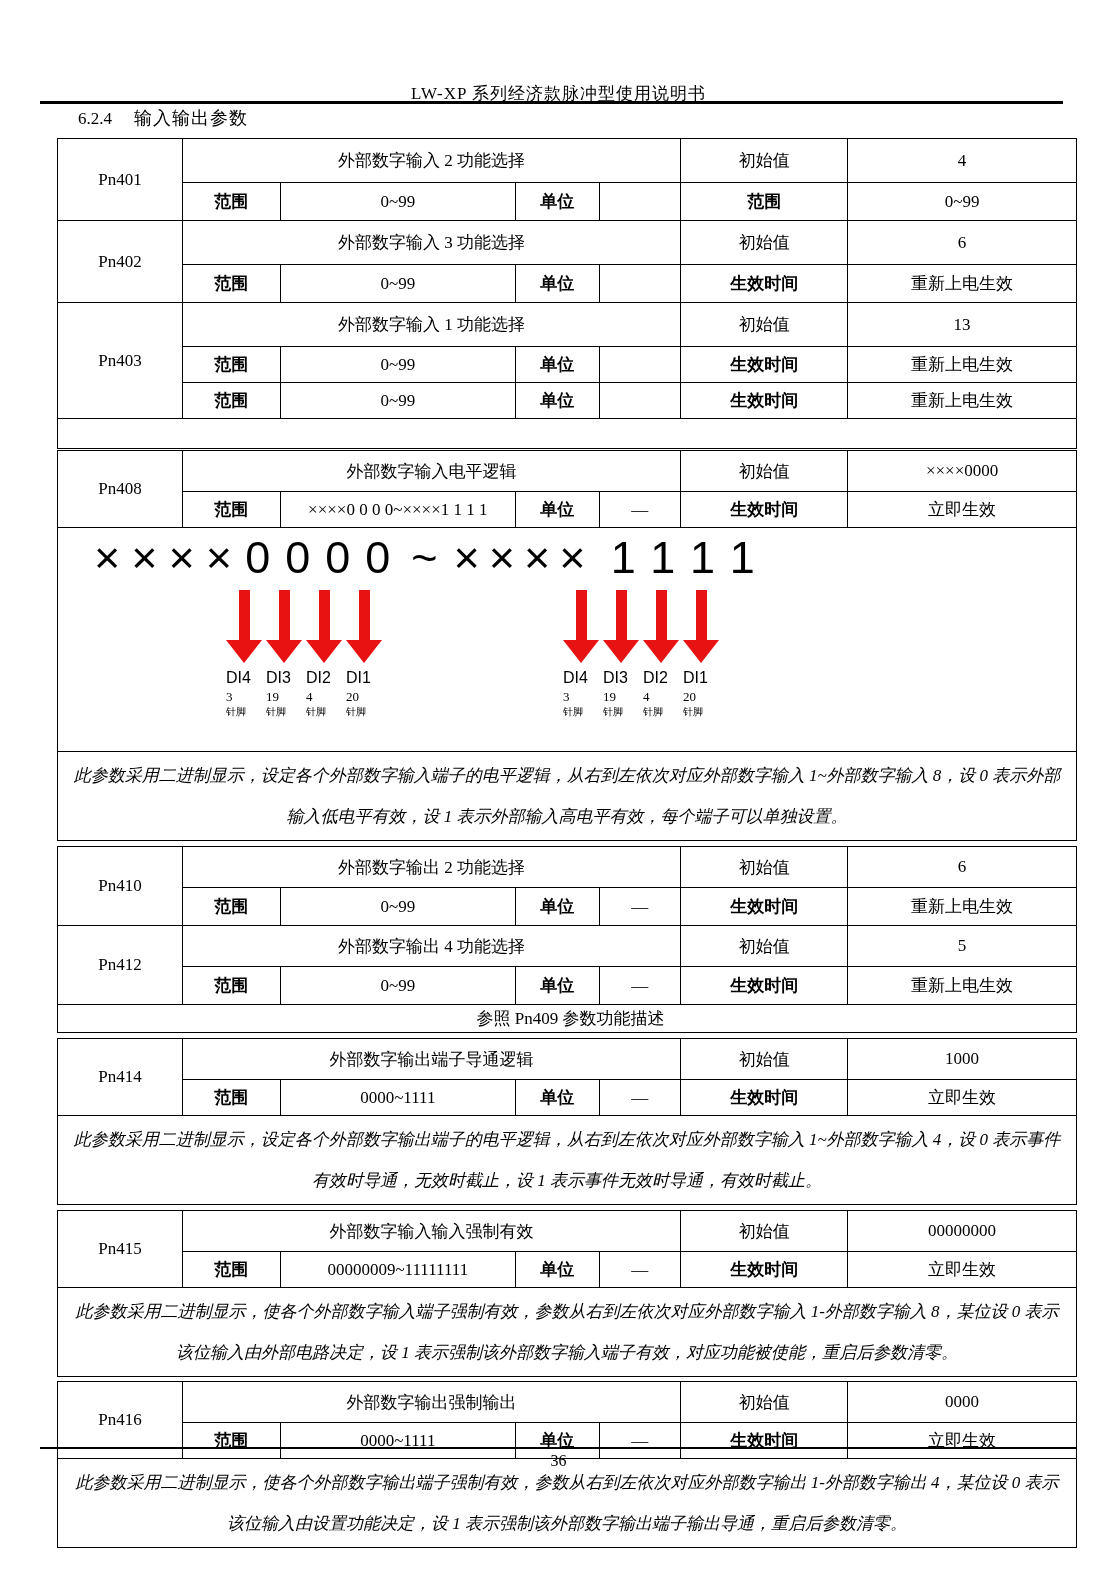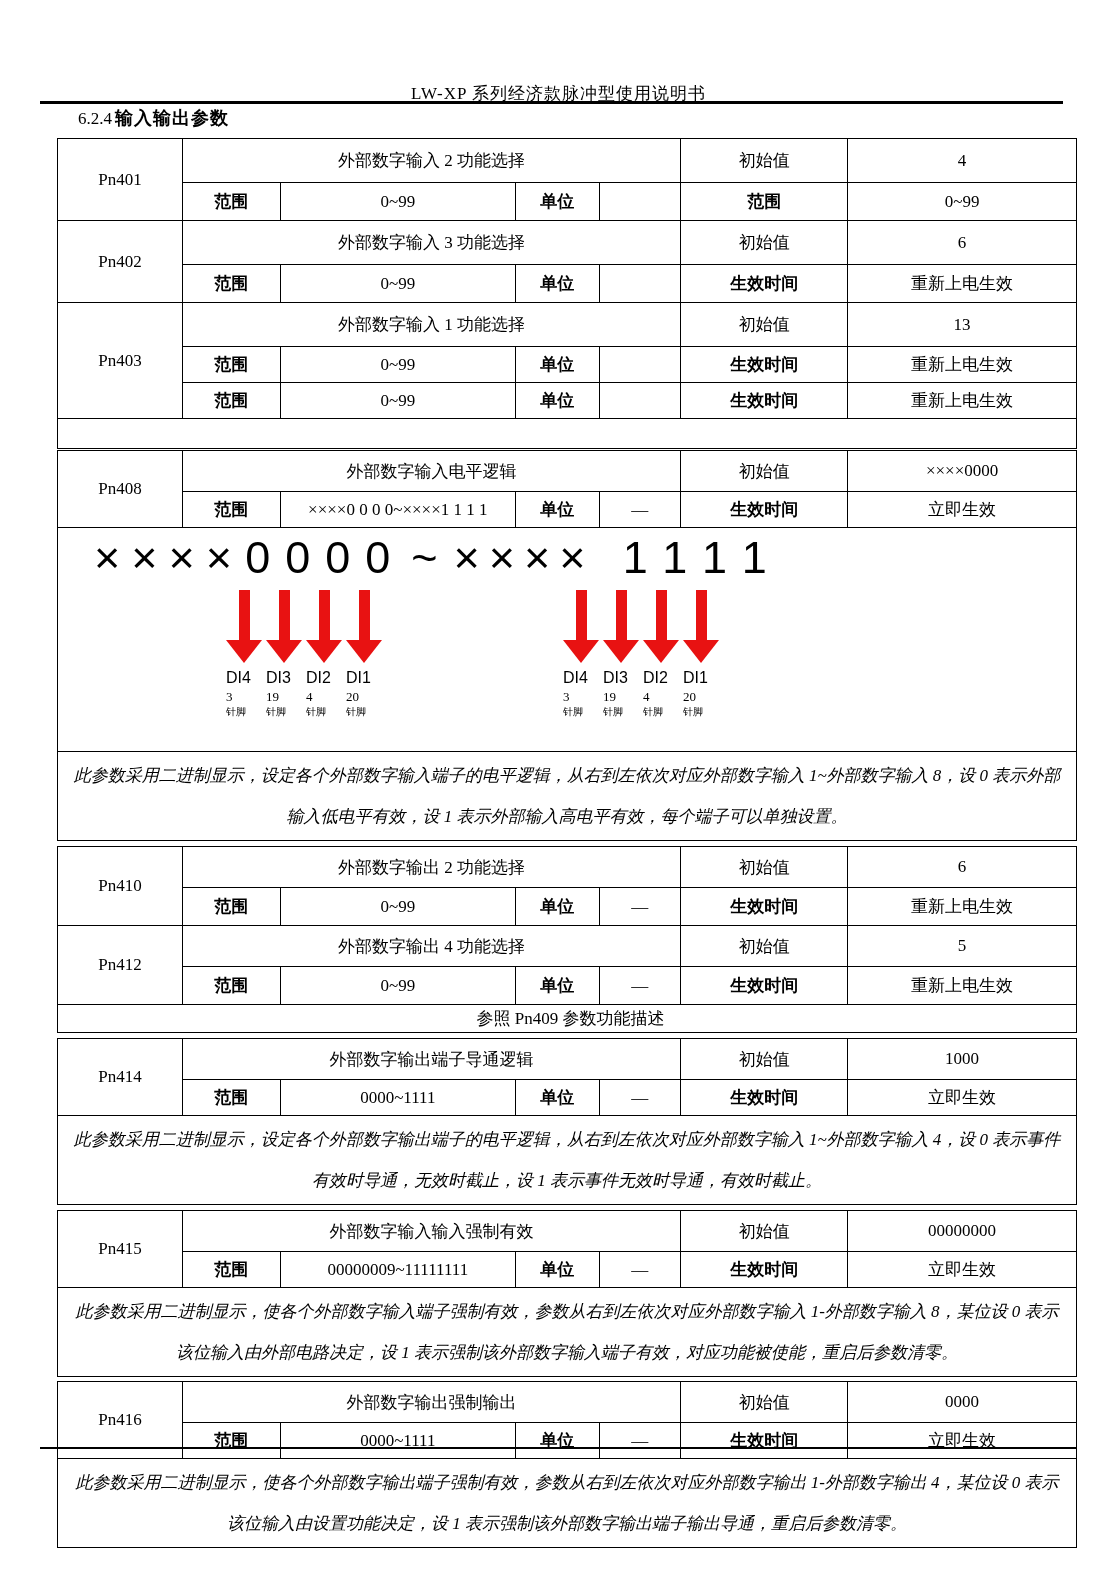--- a/index.html
+++ b/index.html
@@ -8,22 +8,22 @@
     width:1117px; height:1579px;
     font-family:"Liberation Serif","DejaVu Serif",serif;
     color:#000;
   }
   .page { position:relative; width:1117px; height:1579px; background:#fff; overflow:hidden; }
 
   .header-title { position:absolute; top:82px; left:0; width:100%; text-align:center; font-size:17px; letter-spacing:1px; }
   .header-rule { position:absolute; top:101px; left:40px; width:1023px; height:3px; background:#000; }
 
   .section-heading { position:absolute; top:106px; left:78px; font-size:17px; }
-  .section-heading .num { font-weight:normal; margin-right:3px; }
-  .section-heading .txt { font-weight:bold; font-size:18px; letter-spacing:1px; }
+  .section-heading .num { font-weight:normal; margin-right:22px; }
+  .section-heading .txt { font-weight:normal; font-size:18px; letter-spacing:1px; }
 
   .content { position:absolute; top:138px; left:57px; width:1020px; }
 
   table.ptable { width:100%; border-collapse:collapse; table-layout:fixed; }
   .ptable td { border:1.5px solid #000; text-align:center; vertical-align:middle; font-size:17px; }
   .c1{width:12.25%} .c2{width:9.6%} .c3{width:23.1%} .c4{width:8.2%} .c5{width:8%} .c6{width:16.4%} .c7{width:22.45%}
 
   .r-title td { height:44px; }
   .r-range td { height:38px; }
   .t2 .r-title td,.t3 .r-title td,.t4 .r-title td,.t5 .r-title td,.t6 .r-title td { height:41px; }
@@ -45,21 +45,21 @@
 
   
   .diagram-cell { position:relative; height:224px; padding:0; }
   .formula { position:absolute; top:4px; left:0; display:flex; align-items:flex-start;
              font-family:"Liberation Sans","DejaVu Sans",sans-serif; font-size:45px; line-height:52px; }
   .seg { white-space:pre; }
   .seg.xl { margin-left:36px; letter-spacing:11px; }
   .seg.zr { margin-left:2px;  letter-spacing:15px; }
   .seg.tl { margin-left:6px; }
   .seg.xr { margin-left:16px; letter-spacing:9px; }
-  .seg.on { margin-left:28px; letter-spacing:18px; }
+  .seg.on { margin-left:16px; letter-spacing:18px; }
 
   .pin-group { position:absolute; top:62px; display:flex; }
   .pin-group.left  { left:168px; }
   .pin-group.right { left:505px; }
   .pin-col { width:40px; display:flex; flex-direction:column; align-items:flex-start; }
   .arrow { display:flex; flex-direction:column; align-items:center; }
   .arrow .shaft { width:11px; height:50px; background:var(--arrow-red,#e81212); }
   .arrow .head  { width:0; height:0; border-left:18px solid transparent; border-right:18px solid transparent;
                   border-top:23px solid var(--arrow-red,#e81212); }
   .di   { font-family:"Liberation Sans","DejaVu Sans",sans-serif; font-size:16px; margin-top:6px; line-height:17px; }
@@ -402,14 +402,15 @@
       </tr>
       <tr>
         <td colspan="7" class="desc-cell">此参数采用二进制显示，使各个外部数字输出端子强制有效，参数从右到左依次对应外部数字输出 1-外部数字输出 4，某位设 0 表示该位输入由设置功能决定，设 1 表示强制该外部数字输出端子输出导通，重启后参数清零。</td>
       </tr>
     </tbody>
       </table>
 
   </div>
 
   <div class="footer-rule"></div>
+  <div class="page-number">36</div>
 
 </div>
 
 </body></html>

